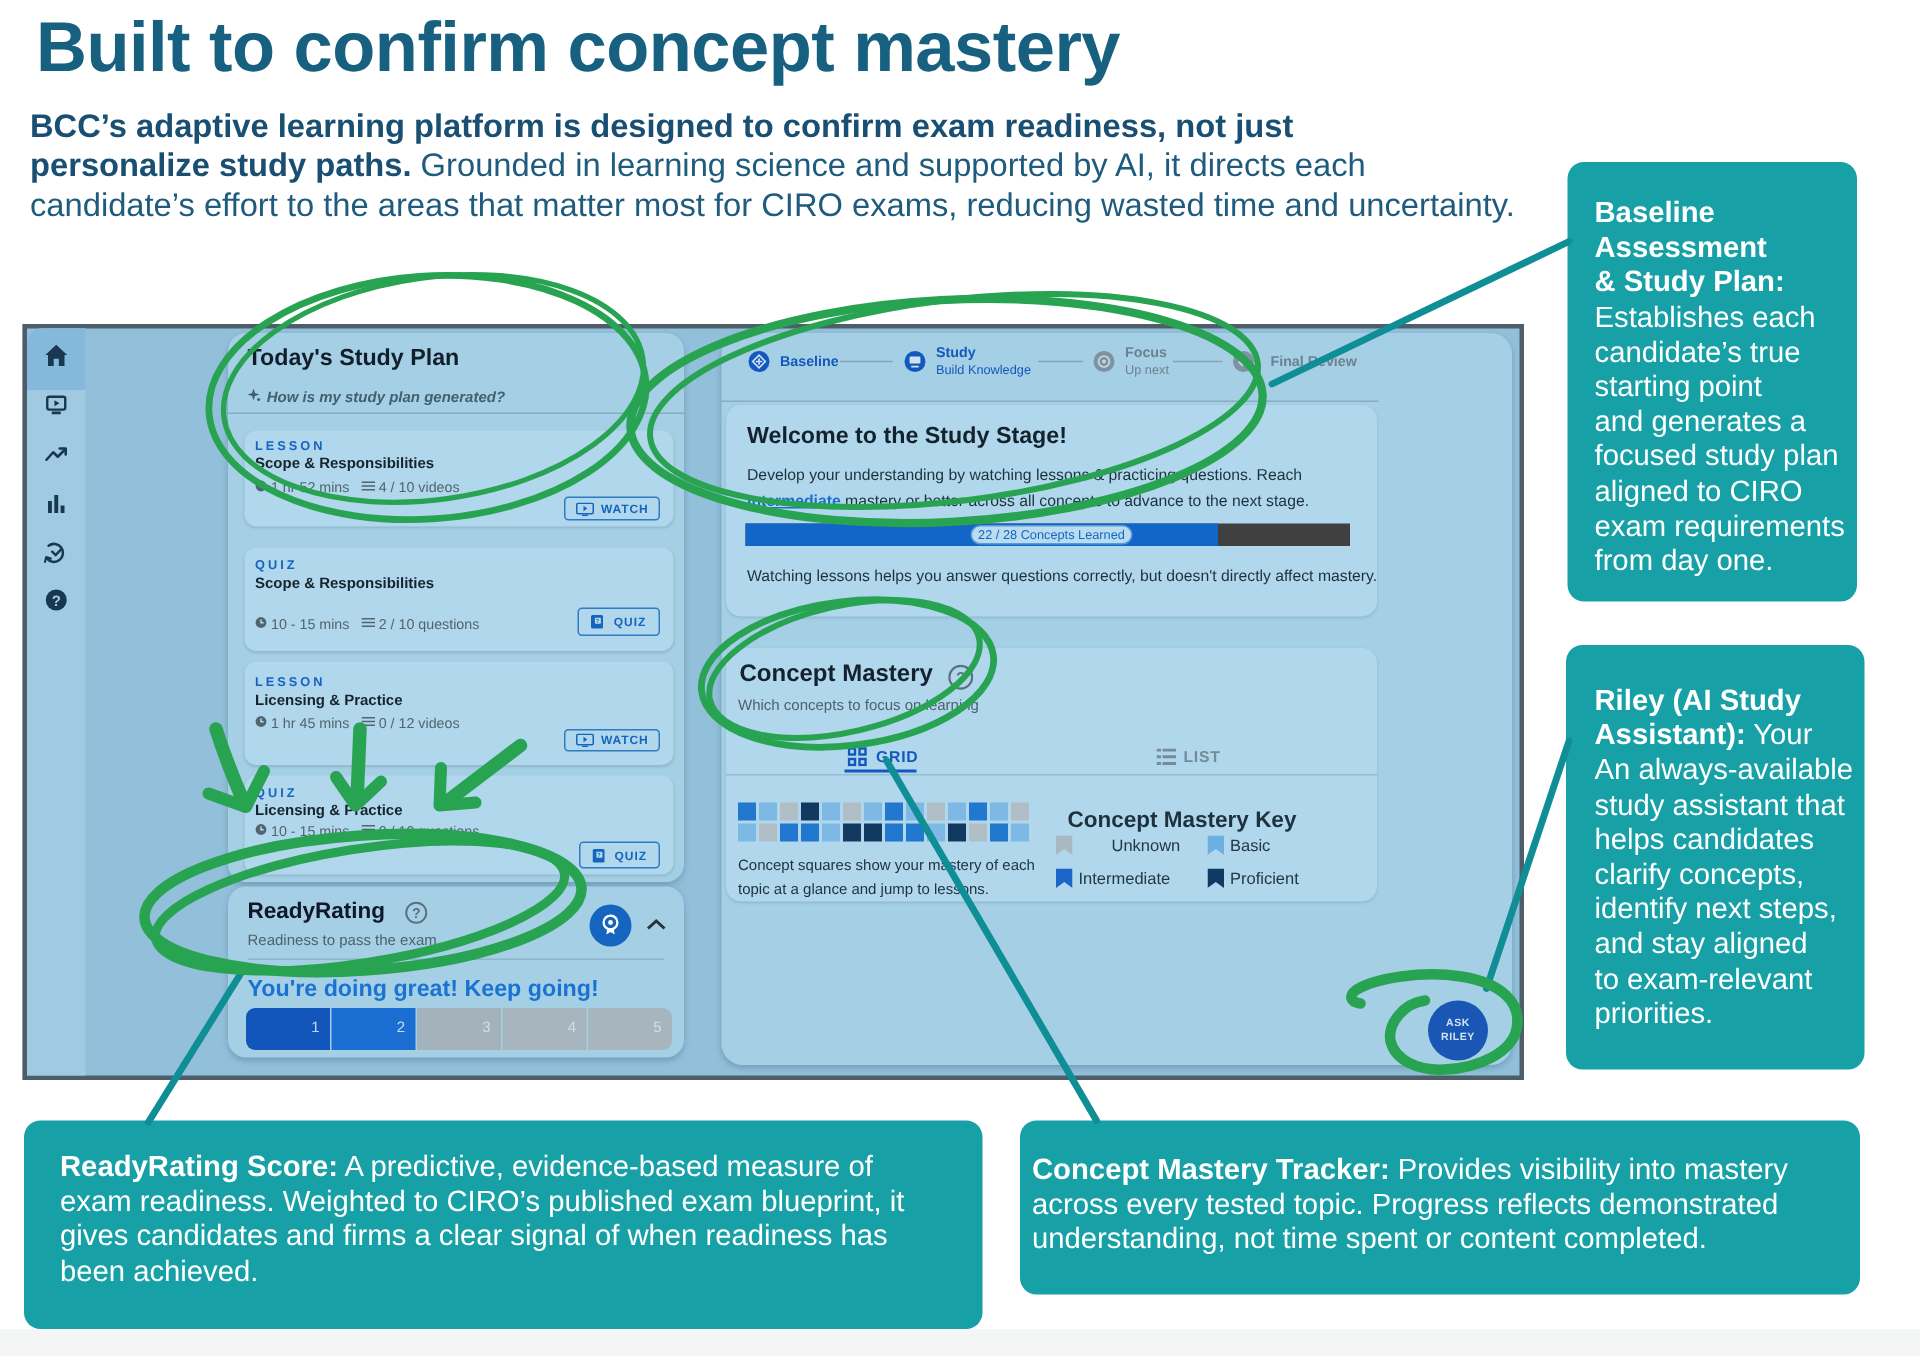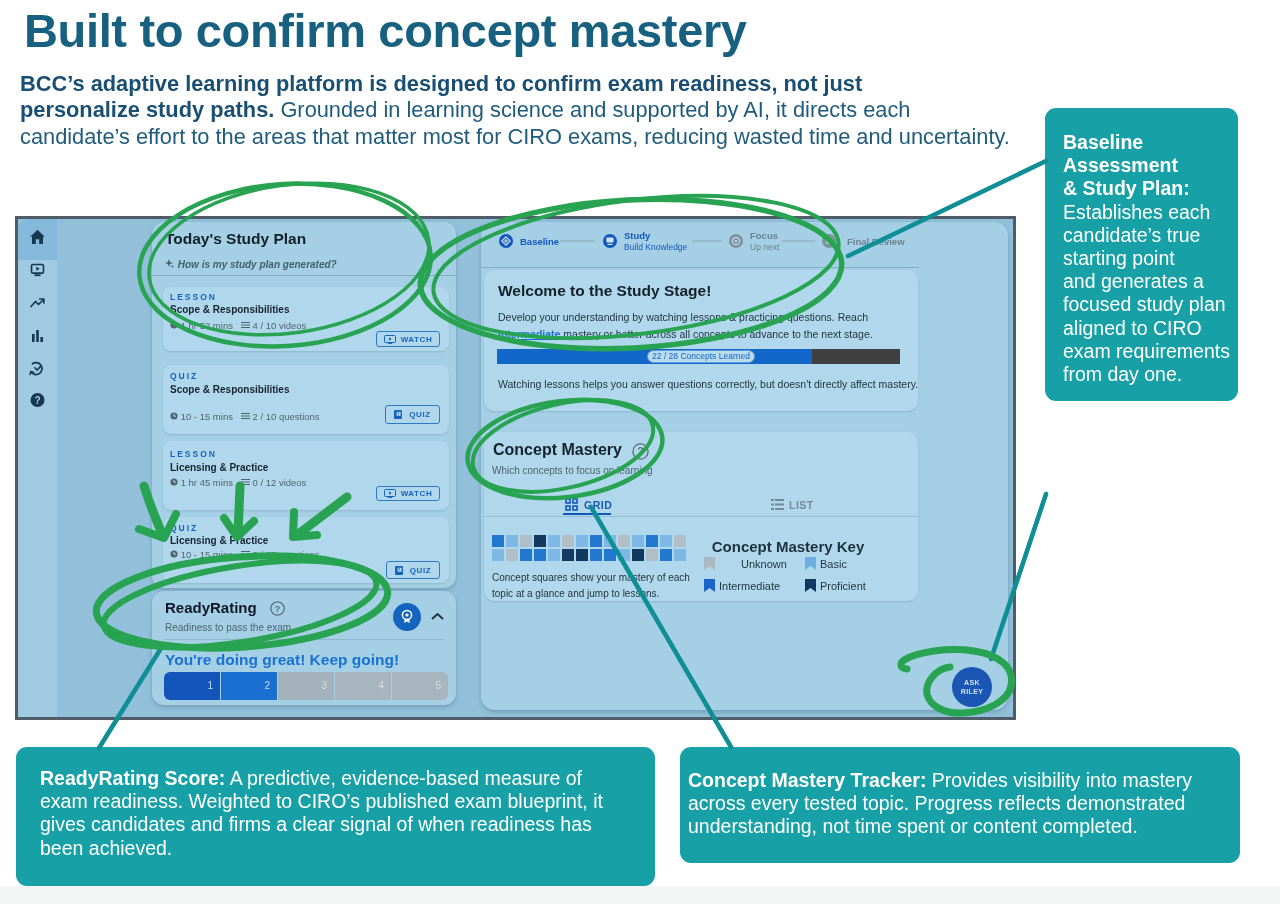--- a/index.html
+++ b/index.html
@@ -292,20 +292,23 @@
       <div class="abs" style="left:336px; top:148px; font-size:11px; color:#233845;">Proficient</div>
     </div>
 
     <div class="abs" style="left:934px; top:448px; width:40px; height:40px; border-radius:50%; background:#1a57b4; color:#cfe2f5; font-size:7px; font-weight:bold; text-align:center; line-height:8.5px; padding-top:12px; letter-spacing:0.4px;">ASK<br>RILEY</div>
 
   </div>
 
   <div class="callout" style="left:1045px; top:108px; width:193px; height:293px; padding:23px 10px 0 18px;">
     <b>Baseline<br>Assessment<br>&amp; Study Plan:</b><br>Establishes each<br>candidate’s true<br>starting point<br>and generates a<br>focused study plan<br>aligned to CIRO<br>exam requirements<br>from day one.
   </div>
+  <div class="callout" style="left:1044px; top:430px; width:199px; height:283px; padding:26px 8px 0 19px;">
+    <b>Riley (AI Study<br>Assistant):</b> Your<br>An always-available<br>study assistant that<br>helps candidates<br>clarify concepts,<br>identify next steps,<br>and stay aligned<br>to exam-relevant<br>priorities.
+  </div>
   <div class="callout" style="left:16px; top:747px; width:639px; height:139px; padding:20px 0 0 24px;">
     <b>ReadyRating Score:</b> A predictive, evidence-based measure of<br>exam readiness. Weighted to CIRO’s published exam blueprint, it<br>gives candidates and firms a clear signal of when readiness has<br>been achieved.
   </div>
   <div class="callout" style="left:680px; top:747px; width:560px; height:116px; padding:22px 0 0 8px;">
     <b>Concept Mastery Tracker:</b> Provides visibility into mastery<br>across every tested topic. Progress reflects demonstrated<br>understanding, not time spent or content completed.
   </div>
   <div class="abs" style="left:0; top:886px; width:1280px; height:18px; background:#f4f6f6;"></div>
 
   <svg class="overlay" viewBox="0 0 1280 904">
 

